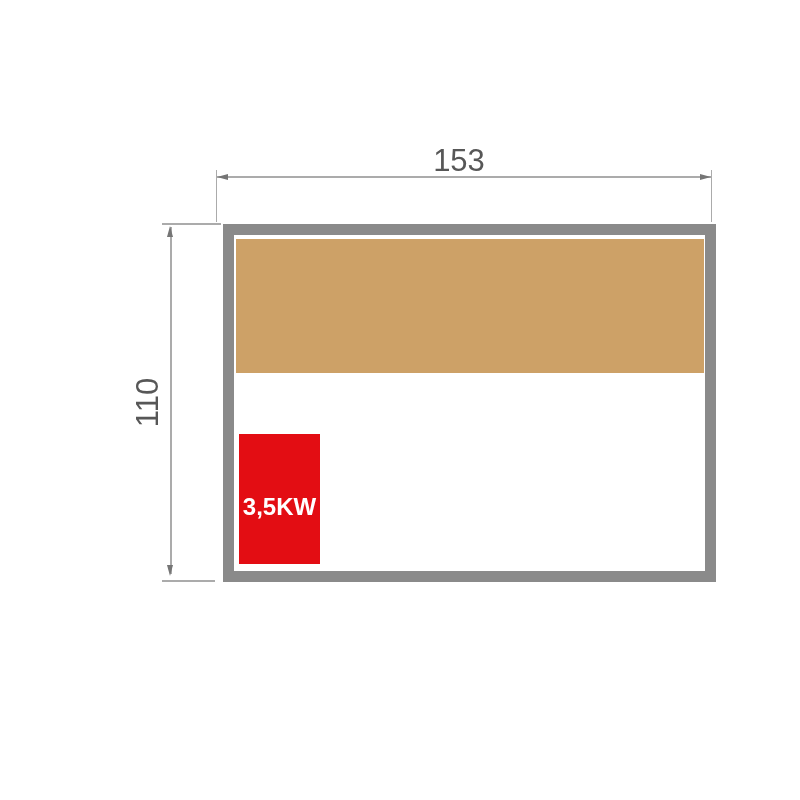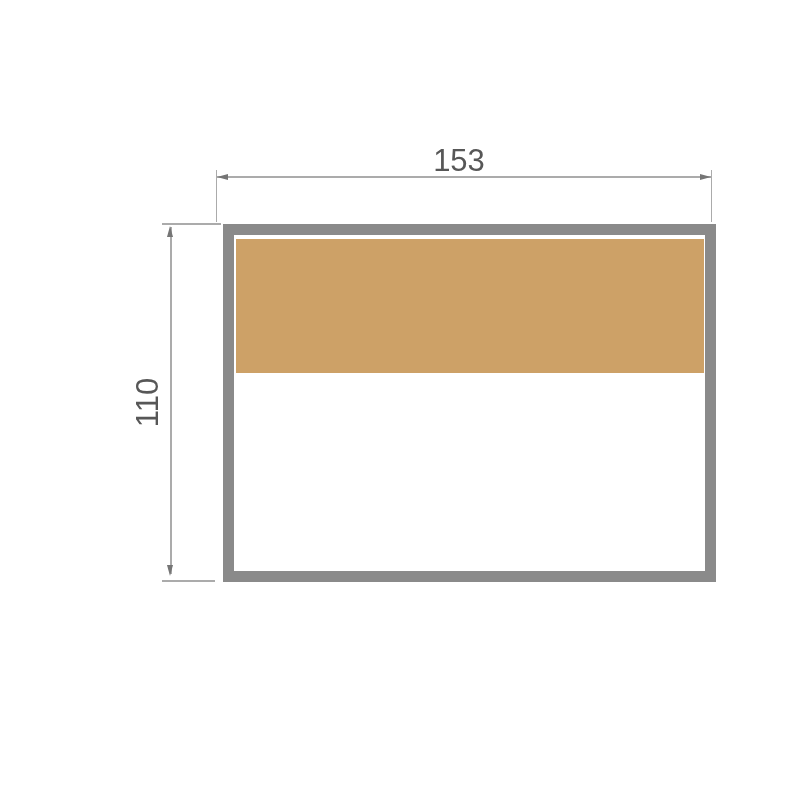--- a/index.html
+++ b/index.html
@@ -138,14 +138,17 @@
     <div class="arrow up" style="left:119px; top:226px;"></div>
     <div class="arrow down" style="left:119px; top:565px;"></div>
     <div class="ext-line-h" style="left:114px; top:223px; width:59px;"></div>
     <div class="ext-line-h" style="left:114px; top:580px; width:53px;"></div>
   </div>
 
   <div class="room"></div>
 
   <div class="bench"></div>
 
+  <div class="heater">
+    <span class="heater-label">3,5KW</span>
+  </div>
 
 </div>
 
 </body></html>

